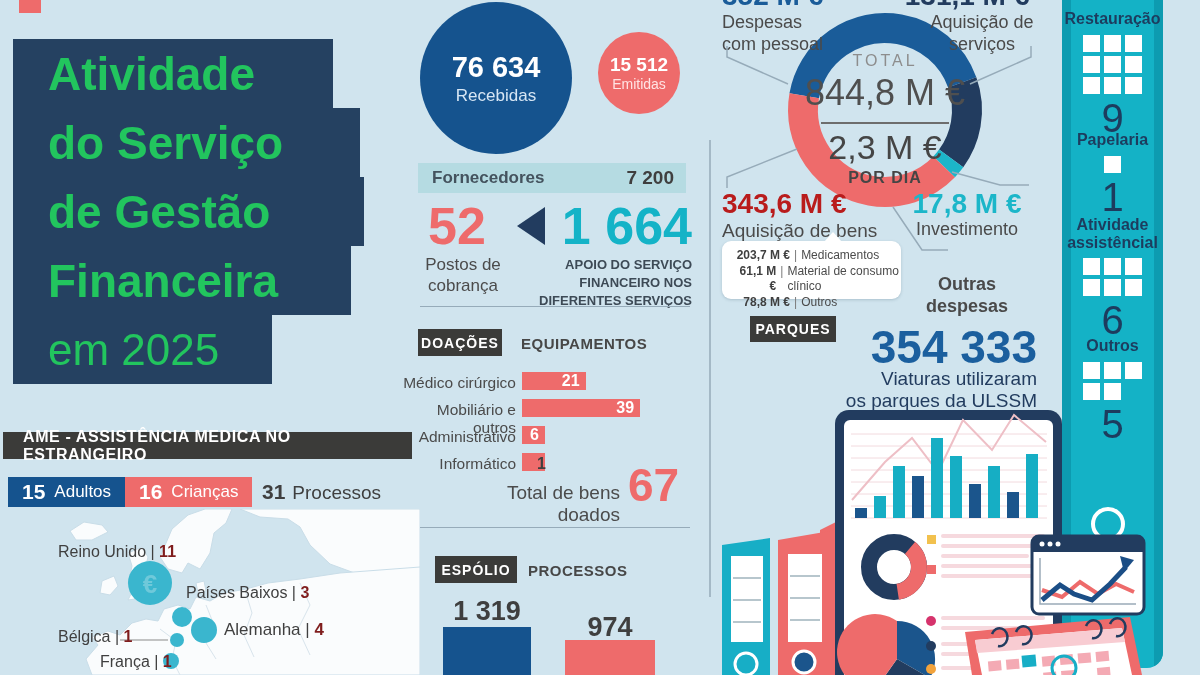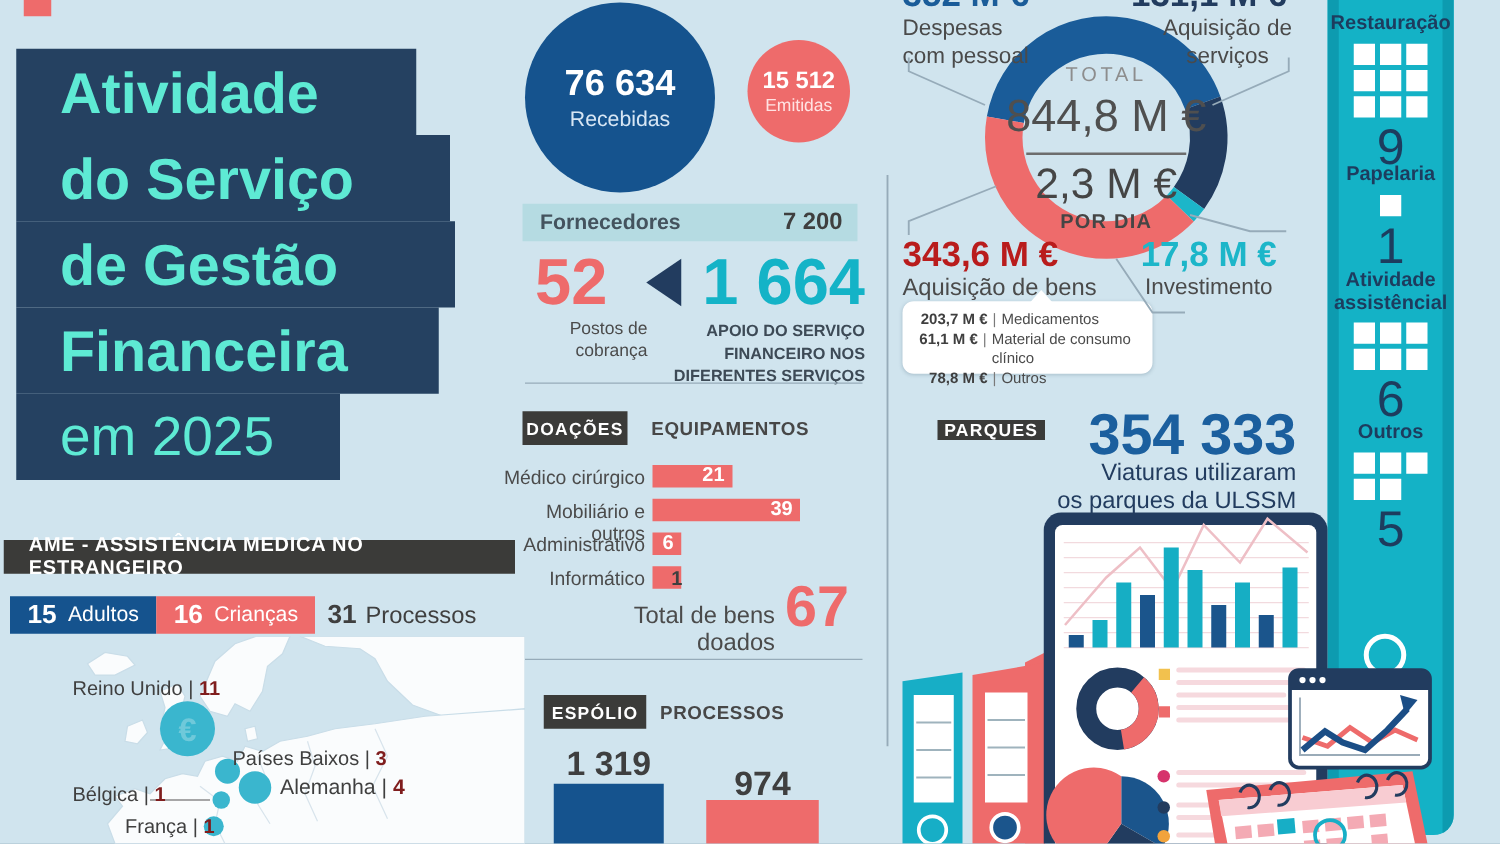--- a/index.html
+++ b/index.html
@@ -1,19 +1,19 @@
 <!DOCTYPE html>
 <html><head>
 <meta charset="utf-8">
 <style>
   html,body{margin:0;padding:0;background:#9db6c4;}
   .stage{position:relative;width:1200px;height:675px;background:#d0e4ee;overflow:hidden;
          font-family:"Liberation Sans",sans-serif;margin:0 auto;}
   
-  .title-row{position:absolute;left:13px;background:#254161;color:#5eead4;display:flex;align-items:center;
+  .title-row{position:absolute;left:13px;background:#254161;color:#22c55e;display:flex;align-items:center;
              padding-left:35px;font-weight:bold;font-size:46px;height:69px;}
   .title-row.r1{top:39px;width:285px;}
   .title-row.r2{top:108px;width:312px;}
   .title-row.r3{top:177px;width:316px;}
   .title-row.r4{top:246px;width:303px;}
   .title-row.r5{top:315px;width:224px;font-weight:normal;font-size:44px;}
   .notch{position:absolute;left:19px;top:0;width:22px;height:13px;background:#ee6b6b;}
   
   .circ{position:absolute;border-radius:50%;color:#fff;display:flex;flex-direction:column;
         justify-content:center;text-align:center;}
@@ -23,21 +23,21 @@
   .circ-blue .v{font-size:29px;}
   .circ-blue .l{font-size:17px;color:#d7e6f4;margin-top:2px;}
   .circ-red .v{font-size:19px;}
   .circ-red .l{font-size:14px;color:#ffe3e3;}
   
   .strip{position:absolute;left:418px;top:163px;width:268px;height:30px;background:#b5dbe2;
          display:flex;align-items:center;justify-content:space-between;padding:0 12px 0 14px;box-sizing:border-box;}
   .strip .l{font-size:17px;font-weight:bold;color:#44535e;}
   .strip .v{font-size:19px;font-weight:bold;color:#3f3f3f;}
   .big-coral{position:absolute;left:428px;top:196px;font-size:52px;font-weight:bold;color:#ee6b6b;}
-  .postos{position:absolute;left:408px;top:254px;width:110px;text-align:right;font-size:14px;color:#4b4b4b;line-height:1.25;}
+  .postos{position:absolute;left:408px;top:254px;width:110px;text-align:center;font-size:17px;color:#4b4b4b;line-height:1.25;}
   .tri-left{position:absolute;left:517px;top:207px;width:0;height:0;
             border-top:19px solid transparent;border-bottom:19px solid transparent;border-right:28px solid #223c5f;}
   .big-teal{position:absolute;left:552px;top:196px;width:140px;text-align:right;font-size:52px;font-weight:bold;color:#14b3c7;}
   .apoio{position:absolute;left:520px;top:256px;width:172px;text-align:right;font-size:13px;font-weight:bold;
          color:#3d4a56;line-height:1.4;}
   
   .hline{position:absolute;height:0;border-top:1.5px solid #96abb9;}
   
   .badge{position:absolute;background:#3b3b39;color:#fff;font-weight:bold;font-size:14px;letter-spacing:1px;
          display:flex;align-items:center;justify-content:center;}
@@ -49,21 +49,21 @@
   .don-out{position:absolute;font-size:16px;font-weight:bold;color:#3f3f3f;}
   .don-total-l{position:absolute;left:455px;top:482px;width:165px;text-align:right;font-size:19px;color:#4b4b4b;}
   .don-total-v{position:absolute;left:628px;top:458px;font-size:46px;font-weight:bold;color:#ee6b6b;}
   
   .esp-num{position:absolute;font-size:27px;font-weight:bold;color:#3f3f3f;}
   .esp-bar{position:absolute;bottom:0;}
   
   .c-val{position:absolute;font-size:28px;font-weight:bold;}
   .c-lab{position:absolute;font-size:18px;color:#4a4a4a;line-height:1.22;}
   .ralign{text-align:center;}
-  .callout{position:absolute;left:722px;top:241px;width:200px;height:58px;background:#fff;border-radius:9px;
+  .callout{position:absolute;left:722px;top:241px;width:179px;height:58px;background:#fff;border-radius:9px;
            box-shadow:0 1px 3px rgba(60,90,110,.25);padding:7px 0 0 10px;box-sizing:border-box;}
   .callout .tail{position:absolute;left:102px;top:-9px;width:0;height:0;
                  border-left:9px solid transparent;border-right:9px solid transparent;border-bottom:10px solid #fff;}
   .callout .row{display:flex;font-size:12px;line-height:15.5px;color:#4b4b4b;}
   .callout .row b{width:58px;text-align:right;color:#3f3f3f;}
   .callout .row .s{margin:0 4px;color:#7a7a7a;}
   
   .parq-num{position:absolute;left:837px;top:320px;width:200px;text-align:right;font-size:46px;font-weight:bold;color:#1b5f9e;}
   .parq-sub{position:absolute;left:837px;top:368px;width:200px;text-align:right;font-size:19px;color:#223c5f;line-height:1.18;}
   
@@ -212,20 +212,21 @@
   </div>
 
   <div class="c-val" style="left:722px;top:-20px;color:#1a5c99;">352 M €</div>
   <div class="c-lab" style="left:722px;top:12px;width:112px;">Despesas com pessoal</div>
   <div class="c-val ralign" style="left:897px;top:-20px;width:140px;color:#223c5f;">131,1 M €</div>
   <div class="c-lab ralign" style="left:927px;top:12px;width:110px;">Aquisição de serviços</div>
   <div class="c-val" style="left:722px;top:188px;color:#b91c1c;">343,6 M €</div>
   <div class="c-lab" style="left:722px;top:219px;font-size:19px;white-space:nowrap;">Aquisição de bens</div>
   <div class="c-val ralign" style="left:897px;top:188px;width:140px;color:#1cb6c9;">17,8 M €</div>
   <div class="c-lab ralign" style="left:897px;top:219px;width:140px;">Investimento</div>
+  <div class="c-lab ralign" style="left:897px;top:274px;width:140px;font-weight:bold;">Outras despesas</div>
 
   <div class="callout">
     <div class="tail"></div>
     <div class="row">
         <b>203,7 M €</b>
         <span class="s">|</span>
         <span>Medicamentos</span>
       </div>
     <div class="row">
         <b>61,1 M €</b>
@@ -271,21 +272,21 @@
   <div class="don-total-l">Total de bens doados</div>
   <div class="don-total-v">67</div>
 
   <div class="badge" style="left:435px;top:556px;width:82px;height:27px;">ESPÓLIO</div>
   <div class="sec-title" style="left:528px;top:562px;">PROCESSOS</div>
   <div class="esp-num" style="left:443px;top:596px;width:88px;text-align:center;">1 319</div>
   <div class="esp-bar" style="left: 443px; width: 88px; background: rgb(21, 83, 142); height: 48.0116px;"></div>
   <div class="esp-num" style="left:565px;top:612px;width:90px;text-align:center;">974</div>
   <div class="esp-bar" style="left: 565px; width: 90px; background: rgb(238, 107, 107); height: 35.4536px;"></div>
 
-  <div class="badge" style="left:750px;top:336px;width:86px;height:16px;">PARQUES</div>
+  <div class="badge" style="left:750px;top:316px;width:86px;height:26px;">PARQUES</div>
   <div class="parq-num">354 333</div>
   <div class="parq-sub">
     <div>Viaturas utilizaram</div>
     <div>os parques da ULSSM</div>
   </div>
 
   <div class="ame-head">AME - ASSISTÊNCIA MEDICA NO ESTRANGEIRO</div>
   <div class="ame-bar" style="left:8px;width:117px;background:#15538e;">
     <b>15</b>
       <span>Adultos</span>
@@ -319,21 +320,21 @@
       <circle cx="150" cy="74" r="22"></circle>
       <circle cx="182" cy="108" r="10"></circle>
       <circle cx="204" cy="121" r="13"></circle>
       <circle cx="177" cy="131" r="7"></circle>
       <circle cx="171" cy="152" r="8"></circle>
     </g>
     <text x="150" y="84" font-size="26" font-weight="bold" fill="#6fc9da" text-anchor="middle" font-family="Liberation Sans,sans-serif">€</text>
   </svg>
   <div class="map-label" style="left:58px;top:543px;">
     <span>Reino Unido</span><span> | </span><b>11</b></div>
-  <div class="map-label" style="left:186px;top:584px;margin-top:15px;">
+  <div class="map-label" style="left:186px;top:584px;">
     <span>Países Baixos</span><span> | </span><b>3</b></div>
   <div class="map-label" style="left:224px;top:620px;font-size:17px;">
     <span>Alemanha</span><span> | </span><b>4</b></div>
   <div class="map-label" style="left:58px;top:628px;">
     <span>Bélgica</span><span> | </span><b>1</b></div>
   <div class="map-label" style="left:100px;top:653px;">
     <span>França</span><span> | </span><b>1</b></div>
 
   <svg style="left:700px;top:400px;" width="500" height="275" viewBox="700 400 500 275">
 

